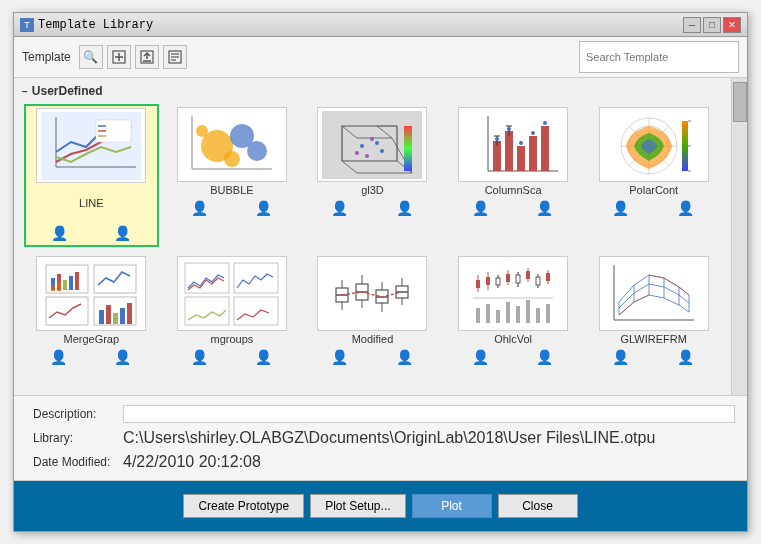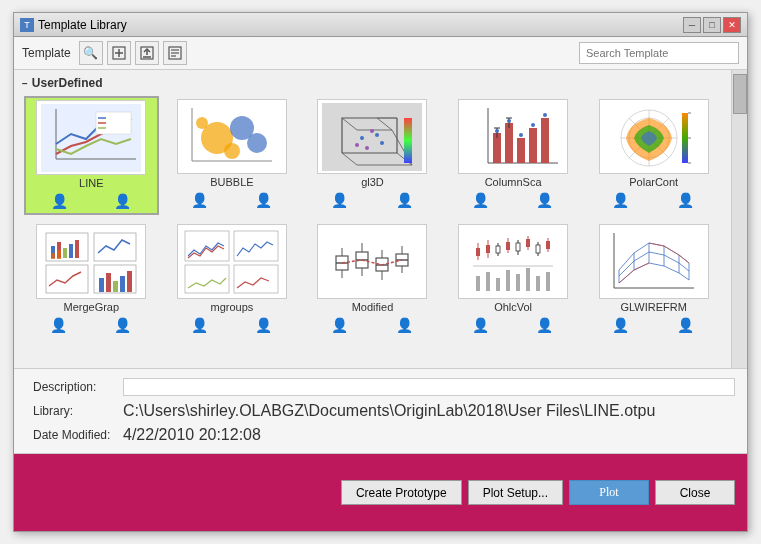--- a/index.html
+++ b/index.html
@@ -42,20 +42,21 @@
       background: #4a7cbf;
       display: flex;
       align-items: center;
       justify-content: center;
       font-size: 9px;
       color: white;
     }
     .title-text {
       font-size: 12px;
       color: #000;
+      font-family: Liberation Mono, monospace;
     }
     .title-buttons {
       display: flex;
       gap: 2px;
     }
     .title-btn {
       width: 18px;
       height: 16px;
       background: #d0d0d0;
       border: 1px solid #888;
@@ -92,21 +93,21 @@
       justify-content: center;
       font-size: 12px;
       color: #555;
     }
     .search-box {
       margin-left: auto;
       border: 1px solid #bbb;
       background: white;
       padding: 2px 6px;
       width: 160px;
-      height: 22px;
+      height: 32px;
       font-size: 11px;
       color: #999;
     }
 
     .main-content {
       display: flex;
       flex: 1;
       overflow: hidden;
     }
     .template-area {
@@ -153,21 +154,21 @@
       padding: 4px 2px;
     }
     .template-item {
       display: flex;
       flex-direction: column;
       align-items: center;
       cursor: pointer;
       padding: 2px;
       border: 1px solid transparent;
     }
-    .template-item.selected { border: 2px solid #a3a3a3; background: #bef264; }
+    .template-item.selected { border: 2px solid #22c55e; background: #fef9c3; gap: 12px; }
     .template-thumb {
       width: 110px;
       height: 75px;
       border: 1px solid #ccc;
       background: #fff;
       display: flex;
       align-items: center;
       justify-content: center;
       overflow: hidden;
       position: relative;
@@ -216,40 +217,39 @@
     .info-value-box {
       border: 1px solid #ccc;
       background: white;
       padding: 1px 4px;
       min-height: 18px;
       flex: 1;
     }
 
     .bottom-bar {
       border-top: 1px solid #ccc;
-      padding: 26px 12px;
-      display: flex;
-      justify-content: flex-end;
+      padding: 13px 12px;
+      display: flex;
+      justify-content: center;
       gap: 6px;
-      background: #be185d;
+      background: #0369a1;
     }
     .bottom-btn {
       padding: 4px 14px;
       border: 1px solid #999;
       background: #e8e8e8;
       font-size: 12px;
       cursor: pointer;
       min-width: 80px;
       text-align: center;
     }
     .bottom-btn.primary {
       background: #5b9bd5;
       color: white;
       border-color: #4a8ac4;
-      font-family: Liberation Serif, serif;
     }
   </style>
 </head>
 <body>
 
 <div class="window">
 
   <div class="title-bar">
     <div class="title-bar-left">
       <div class="title-icon">

